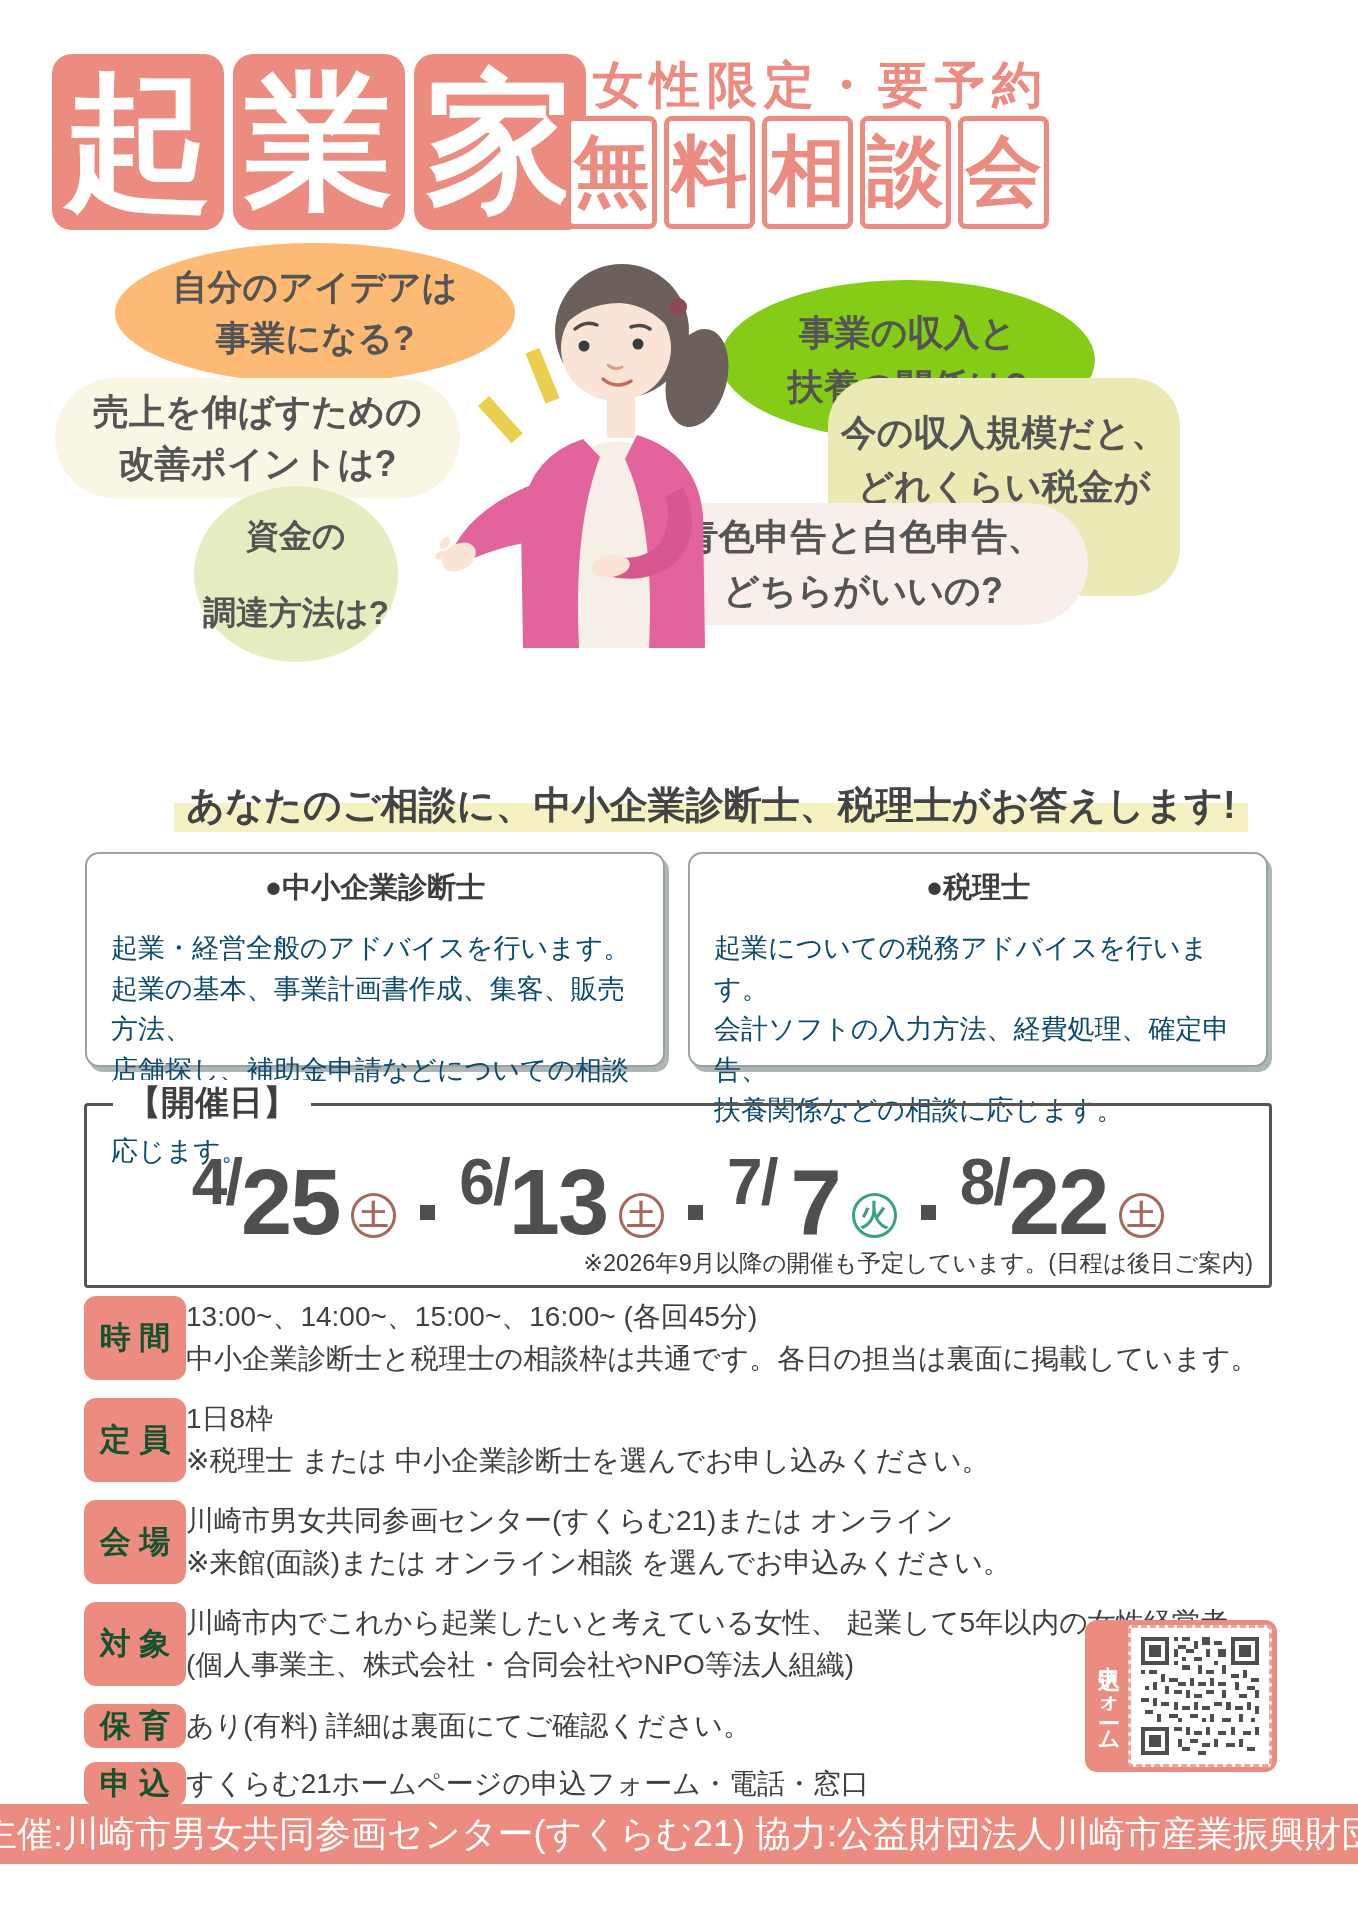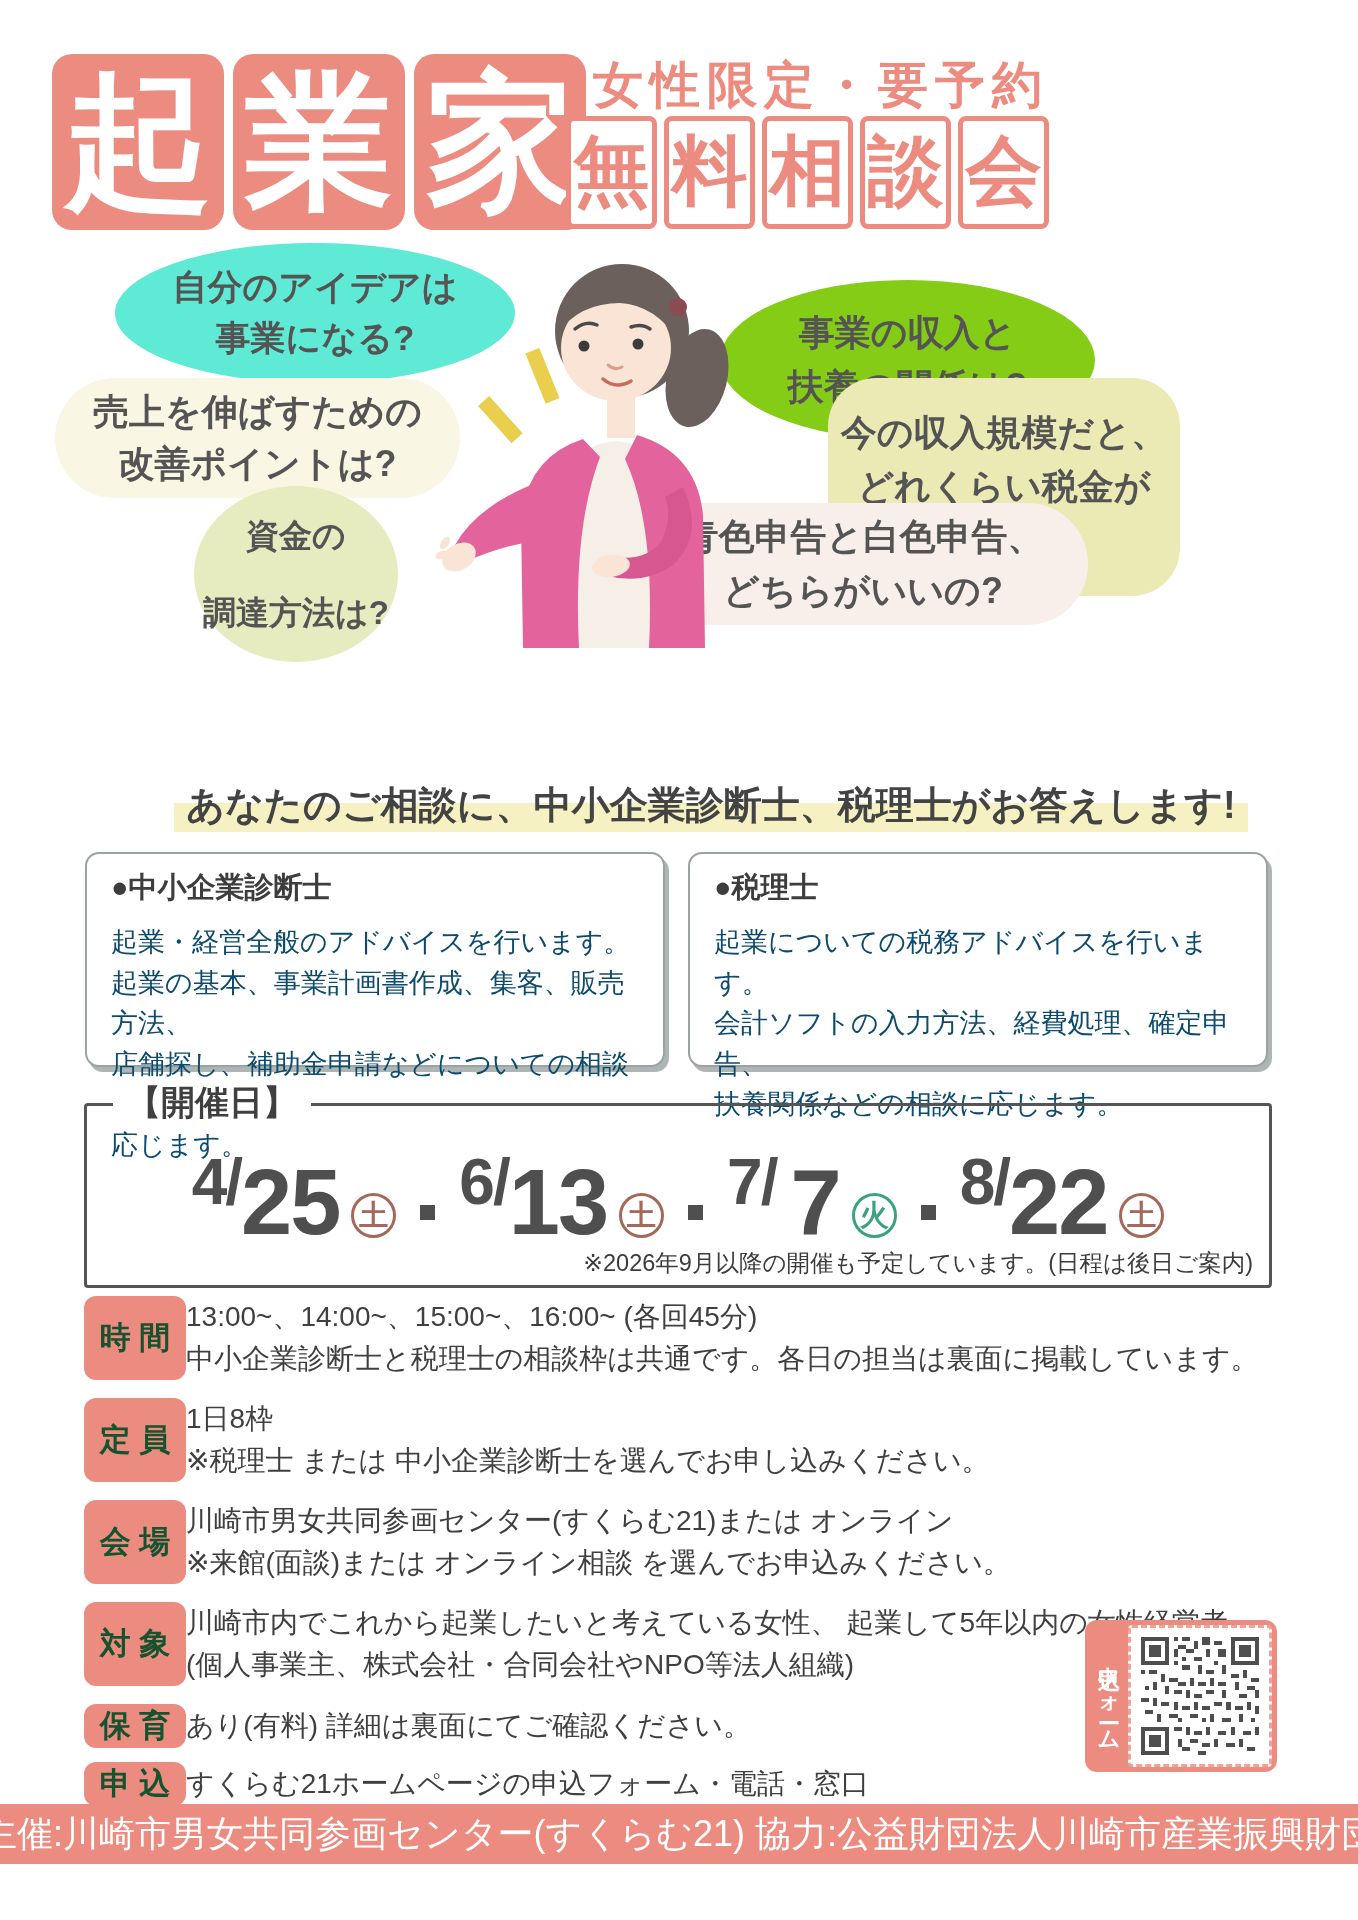--- a/index.html
+++ b/index.html
@@ -12,40 +12,40 @@
                font-size:148px;font-weight:900;display:flex;align-items:center;justify-content:center;line-height:1;}
   .subtitle{position:absolute;left:575px;top:52px;width:492px;text-align:center;color:#EC8B80;
             font-size:50px;font-weight:700;letter-spacing:7px;white-space:nowrap;}
   .free-row{position:absolute;left:566px;top:116px;display:flex;gap:7px;}
   .free-box{width:91px;height:113px;border:5px solid #EC8B80;border-radius:8px;background:#fff;color:#EC8B80;
             font-size:76px;font-weight:900;display:flex;align-items:center;justify-content:center;box-sizing:border-box;}
 
   
   .bubble{position:absolute;display:flex;flex-direction:column;align-items:center;justify-content:center;
           font-weight:700;color:#545454;text-align:center;}
-  #b-idea{left:115px;top:243px;width:400px;height:140px;background:#5eead4;border-radius:50%;font-size:35px;line-height:1.45;}
+  #b-idea{left:115px;top:243px;width:400px;height:140px;background:#fdba74;border-radius:50%;font-size:35px;line-height:1.45;}
   #b-sales{left:55px;top:378px;width:405px;height:120px;background:#FAF6E4;border-radius:60px;font-size:36px;line-height:1.45;}
   #b-funding{left:194px;top:486px;width:204px;height:176px;background:#E7EBC0;border-radius:50%;font-size:33px;line-height:1.5;gap:28px;}
   #b-dependent{left:720px;top:280px;width:375px;height:160px;background:#84cc16;border-radius:50%;font-size:36px;line-height:1.5;}
   #b-tax{left:828px;top:378px;width:352px;height:218px;background:#EBEAB4;border-radius:48px;font-size:36px;line-height:1.5;}
   #b-return{left:638px;top:503px;width:450px;height:122px;background:#F8EFEA;border-radius:62px;font-size:36px;line-height:1.5;}
 
   
   .woman{position:absolute;left:415px;top:243px;width:345px;height:405px;}
 
   
   .headline{position:absolute;left:0;top:780px;width:100%;text-align:center;font-size:38px;font-weight:700;color:#434343;padding-left:32px;}
   .headline span{background:linear-gradient(to top,#F5F1C2 58%,transparent 58%);padding:2px 12px 6px;}
 
   
   .consult{position:absolute;top:852px;width:580px;height:215px;background:#fff;border:2px solid #99A3A2;
            border-radius:14px;box-shadow:4px 5px 0 #AEB6B5;padding:14px 24px;box-sizing:border-box;}
   #consult-left{left:85px;}
   #consult-right{left:688px;}
-  .consult .c-title{font-size:29px;font-weight:700;color:#3d3d3d;margin-bottom:14px;}
+  .consult .c-title{font-size:29px;font-weight:700;color:#3d3d3d;margin-bottom:20px;text-align:center;}
   .consult .c-line{font-size:27px;line-height:1.5;color:#0c4a6e;}
 
   
   .schedule{position:absolute;left:84px;top:1103px;width:1188px;height:185px;border:3px solid #555;border-radius:4px;box-sizing:border-box;}
   .schedule-label{position:absolute;left:26px;top:-26px;background:#fff;padding:0 14px;font-size:34px;font-weight:700;color:#3f3f3f;}
   .dates{display:flex;justify-content:center;align-items:flex-end;height:128px;margin-top:14px;}
   .date{display:flex;align-items:flex-end;}
   .month{font-size:64px;font-weight:700;color:#4f4f4f;line-height:1;transform:translateY(-34px);letter-spacing:-2px;}
   .day{font-size:92px;font-weight:700;color:#4f4f4f;line-height:1;letter-spacing:-2px;}
   .dow{width:45px;height:45px;border:3px solid;border-radius:50%;font-size:29px;font-weight:700;

